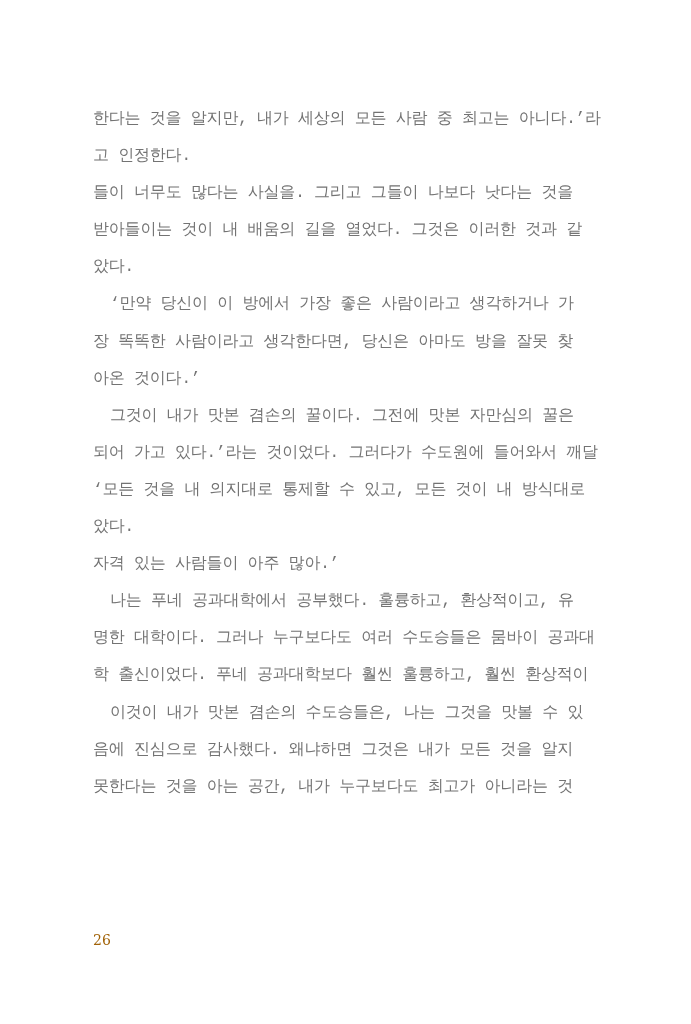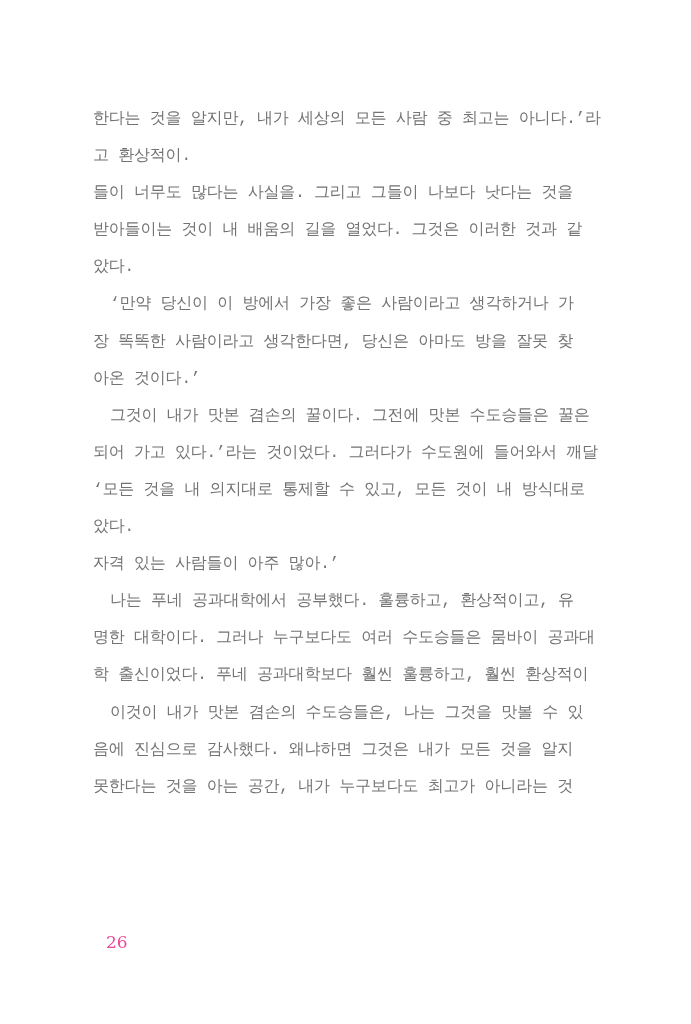--- a/index.html
+++ b/index.html
@@ -39,45 +39,45 @@
       display: block;
     }
     .line.last {
       text-align-last: left;
     }
     .line.indent {
       padding-left: 17px;
     }
     .page-number {
       position: absolute;
-      left: 106px;
+      left: 93px;
       top: 932px;
       font-family: "DejaVu Serif", "Liberation Serif", serif;
-      font-size: 17px;
-      color: #ec4899;
+      font-size: 14px;
+      color: #a16207;
     }
   </style>
 </head>
 <body>
 
 <div class="page">
   <div class="body-text">
 
     <span class="line">한다는 것을 알지만, 내가 세상의 모든 사람 중 최고는 아니다.’라</span>
-    <span class="line last">고 환상적이.</span>
+    <span class="line last">고 인정한다.</span>
 
     <span class="line">들이 너무도 많다는 사실을. 그리고 그들이 나보다 낫다는 것을</span>
     <span class="line">받아들이는 것이 내 배움의 길을 열었다. 그것은 이러한 것과 같</span>
     <span class="line last">았다.</span>
 
     <span class="line indent">‘만약 당신이 이 방에서 가장 좋은 사람이라고 생각하거나 가</span>
     <span class="line">장 똑똑한 사람이라고 생각한다면, 당신은 아마도 방을 잘못 찾</span>
     <span class="line last">아온 것이다.’</span>
 
-    <span class="line indent">그것이 내가 맛본 겸손의 꿀이다. 그전에 맛본 수도승들은 꿀은</span>
+    <span class="line indent">그것이 내가 맛본 겸손의 꿀이다. 그전에 맛본 자만심의 꿀은</span>
     <span class="line">되어 가고 있다.’라는 것이었다. 그러다가 수도원에 들어와서 깨달</span>
     <span class="line">‘모든 것을 내 의지대로 통제할 수 있고, 모든 것이 내 방식대로</span>
     <span class="line last">았다.</span>
 
     <span class="line last">자격 있는 사람들이 아주 많아.’</span>
 
     <span class="line indent">나는 푸네 공과대학에서 공부했다. 훌륭하고, 환상적이고, 유</span>
     <span class="line">명한 대학이다. 그러나 누구보다도 여러 수도승들은 뭄바이 공과대</span>
     <span class="line">학 출신이었다. 푸네 공과대학보다 훨씬 훌륭하고, 훨씬 환상적이</span>
 

